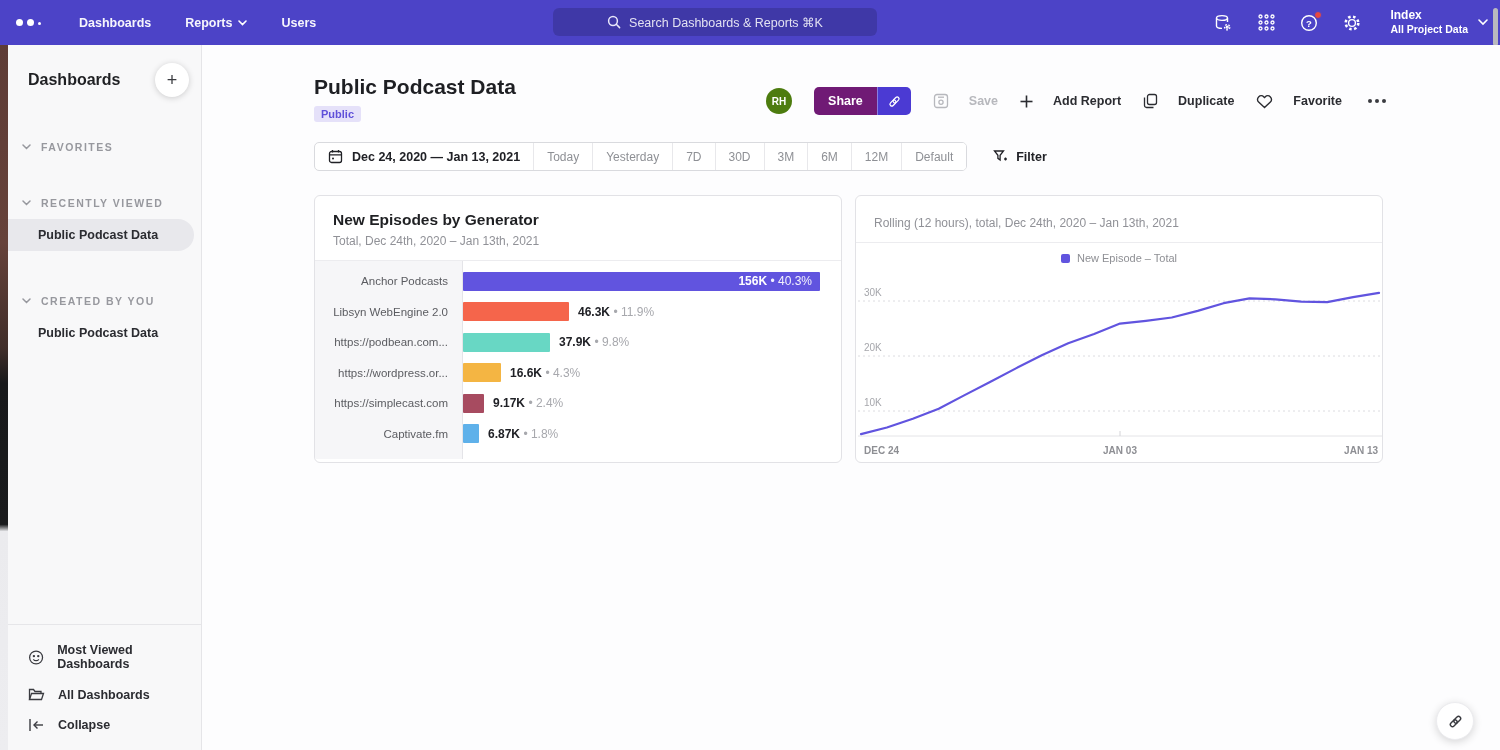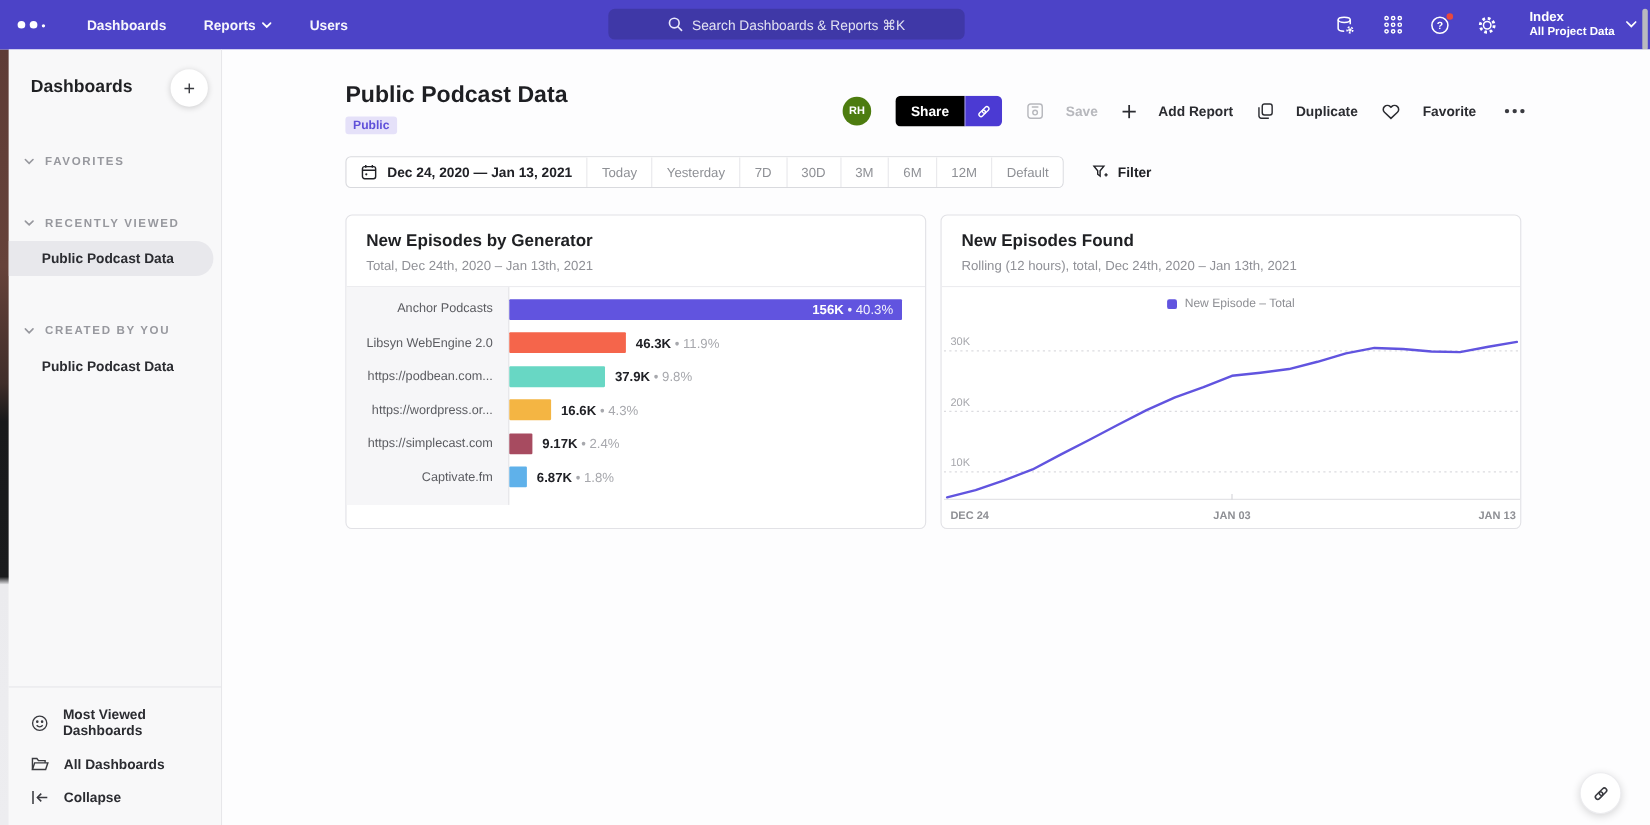--- a/index.html
+++ b/index.html
@@ -38,21 +38,21 @@
   .sb-footer-item { display:flex; align-items:center; gap:13px; padding:8px 0 8px 20px; font-size:12.5px; font-weight:700; color:#2b2c31; cursor:pointer; }
 
   
   .main { flex:1; background:#fdfdfe; padding:30px 0 0 112px; position:relative; }
   .page-header { display:flex; justify-content:space-between; align-items:flex-start; padding-right:110px; }
   .page-title { font-size:21px; font-weight:700; color:#1e1f23; }
   .badge { display:inline-block; margin-top:7px; background:#e5e1f9; color:#5F50D9; font-size:11px; font-weight:700; padding:2px 7px; border-radius:3px; }
   .actions { display:flex; align-items:center; gap:22px; margin-top:12px; }
   .avatar { width:26px; height:26px; border-radius:50%; background:#4d7c0f; color:#fff; font-size:10px; font-weight:700; display:flex; align-items:center; justify-content:center; cursor:pointer; }
   .share-split { display:flex; height:28px; border-radius:5px; overflow:hidden; cursor:pointer; }
-  .share-main { background:#000000; color:#fff; font-size:12.5px; font-weight:700; border:none; padding:0 14px; cursor:pointer; }
+  .share-main { background:#701a75; color:#fff; font-size:12.5px; font-weight:700; border:none; padding:0 14px; cursor:pointer; }
   .share-link { background:#4B3AD3; border:none; border-left:1px solid rgba(255,255,255,.35); width:34px; display:flex; align-items:center; justify-content:center; cursor:pointer; }
   .action-btn { display:flex; align-items:center; gap:20px; background:none; border:none; font-family:inherit; font-size:12.5px; font-weight:700; color:#2b2c31; cursor:pointer; }
   .action-btn.disabled { color:#b7b8bd; cursor:default; }
   .dots-btn { display:flex; gap:3px; background:none; border:none; cursor:pointer; padding:4px; }
   .dots-btn i { width:4px; height:4px; border-radius:50%; background:#3a3b40; }
 
   .toolbar { display:flex; align-items:center; margin-top:20px; }
   .seg-control { display:flex; align-items:stretch; height:29px; background:#fff; border:1px solid #d9dade; border-radius:5px; overflow:hidden; }
   .seg-date { display:flex; align-items:center; gap:9px; padding:0 13px; font-size:12.5px; font-weight:700; color:#202126; cursor:pointer; }
   .seg-btn { display:flex; align-items:center; padding:0 13px; font-size:12px; font-weight:400; color:#8e9095; border:none; border-left:1px solid #e8e8eb; background:#fff; font-family:inherit; cursor:pointer; }
@@ -364,21 +364,20 @@
               <div class="bar-track">
                 <div class="bar" style="width: 16px; background: rgb(95, 177, 234);"></div>
                 <span class="bar-val-out"><b>6.87K</b> <span class="pct">• 1.8%</span></span>
               </div>
             </div>
           </div>
       </section>
 
       <section class="card">
         <div class="card-head">
-          <div class="card-title">New Episodes Found</div>
           <div class="card-sub">Rolling (12 hours), total, Dec 24th, 2020 – Jan 13th, 2021</div>
         </div>
         <div class="legend-row">
           <span class="legend-swatch" id="legendSwatch" style="background: rgb(97, 84, 223);"></span>
           <span class="legend-label">New Episode – Total</span>
         </div>
         <svg class="line-plot" id="linePlot" width="524" height="196" viewBox="0 0 524 196">
             <line x1="0" y1="35" x2="524" y2="35" stroke="#dcdce0" stroke-width="1" stroke-dasharray="2 3"></line>
             <text x="6" y="30" font-size="10" fill="#a6a7ac" font-family="Liberation Sans, sans-serif">30K</text>
             <line x1="0" y1="90" x2="524" y2="90" stroke="#dcdce0" stroke-width="1" stroke-dasharray="2 3"></line>

